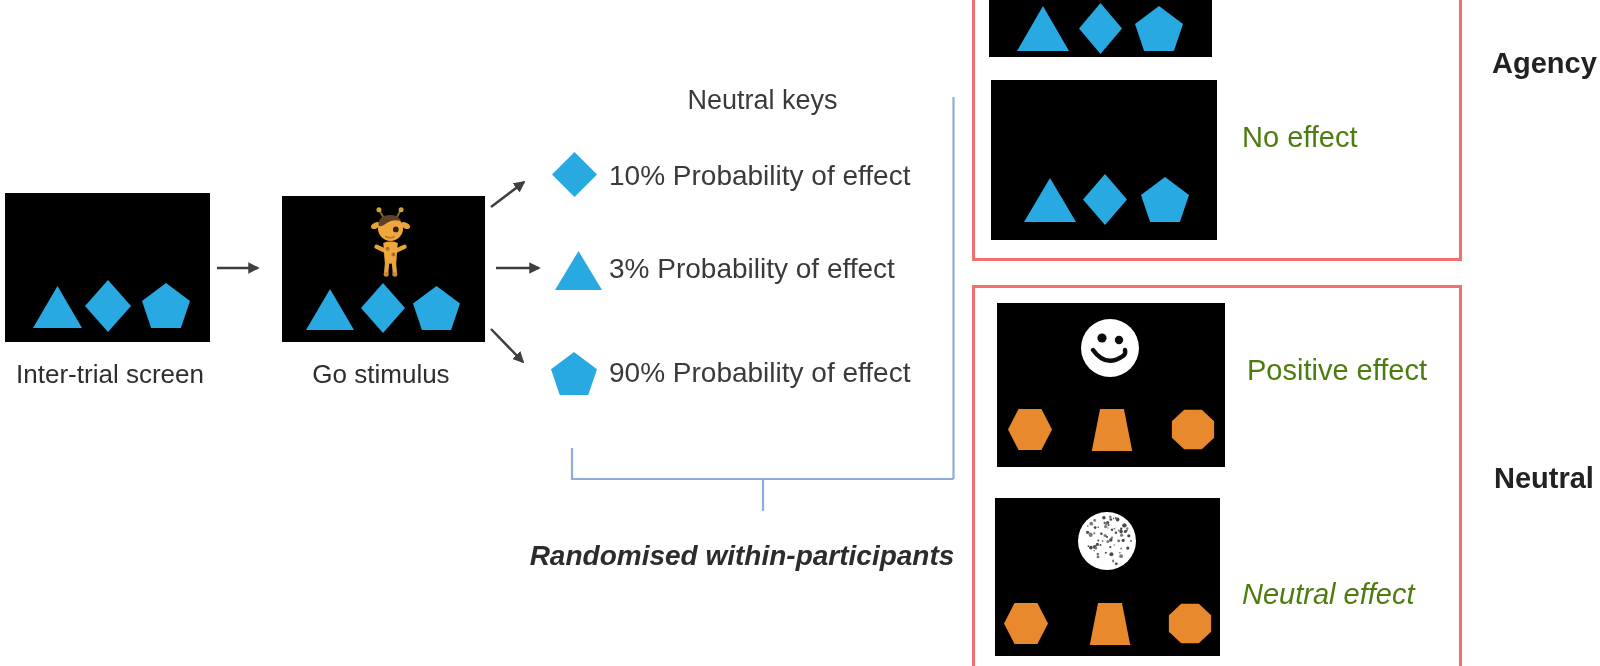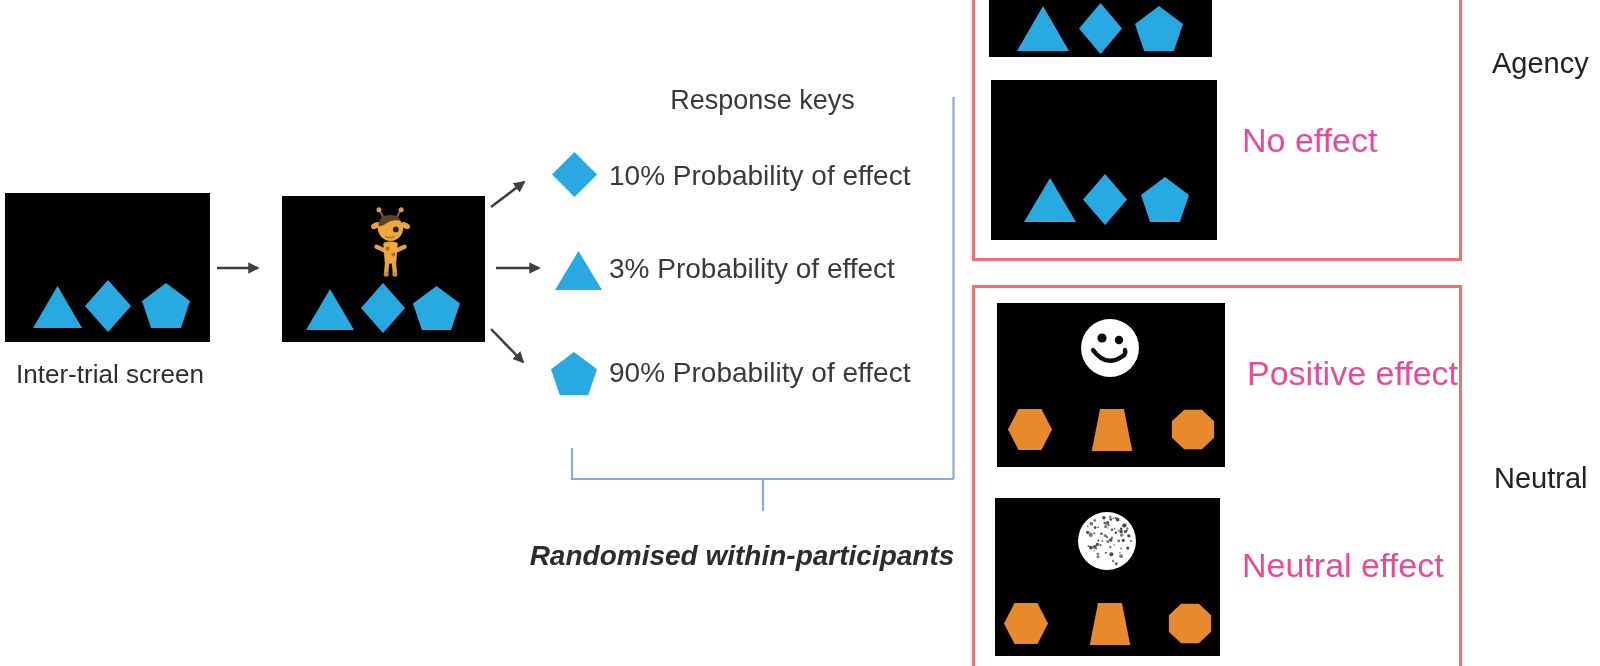--- a/index.html
+++ b/index.html
@@ -14,22 +14,22 @@
   .orange{background:#e8892e;}
   .tri{clip-path:polygon(50% 0%,100% 100%,0% 100%);}
   .dia{clip-path:polygon(50% 0%,100% 50%,50% 100%,0% 50%);}
   .pen{clip-path:polygon(50% 0%,100% 40%,81% 100%,19% 100%,0% 40%);}
   .hex{clip-path:polygon(24% 0%,76% 0%,100% 50%,76% 100%,24% 100%,0% 50%);}
   .tra{clip-path:polygon(24% 0%,76% 0%,94% 100%,6% 100%);}
   .oct{clip-path:polygon(30% 2%,70% 2%,98% 30%,98% 70%,70% 98%,30% 98%,2% 70%,2% 30%);}
   .flow-label{position:absolute;font-size:26px;color:#2e2e2e;text-align:center;}
   .rk-title{position:absolute;font-size:27px;color:#3a3a3a;text-align:center;}
   .rk-label{position:absolute;font-size:28px;color:#3a3a3a;white-space:nowrap;}
-  .outcome-label{position:absolute;font-size:34px;color:#ec4899;white-space:nowrap;}
-  .group-label{position:absolute;font-size:29px;font-weight:normal;color:#222;white-space:nowrap;}
+  .outcome-label{position:absolute;font-size:29px;color:#4d7c0f;white-space:nowrap;}
+  .group-label{position:absolute;font-size:29px;font-weight:bold;color:#222;white-space:nowrap;}
   .note{position:absolute;font-size:28px;font-style:italic;font-weight:600;color:#2c2c2c;text-align:center;}
   .redbox{position:absolute;border:3px solid #f2706f;background:transparent;}
   .overlay{position:absolute;left:0;top:0;width:1600px;height:666px;pointer-events:none;}
   .iconwrap{position:absolute;}
 </style>
 </head>
 <body>
 
 <div class="canvas">
 
@@ -61,20 +61,21 @@
         <path d="M24,58 L23,69" stroke="#e8a33c" stroke-width="4.5" stroke-linecap="round"></path>
         <path d="M31,58 L32,69" stroke="#e8a33c" stroke-width="4.5" stroke-linecap="round"></path>
         <circle cx="23" cy="70.5" r="2.6" fill="#c98c2f"></circle>
         <circle cx="32" cy="70.5" r="2.6" fill="#c98c2f"></circle>
       </svg>
     </div>
     <div class="shape blue tri" style="left:24px;bottom:12px;width:48px;height:41px;"></div>
     <div class="shape blue dia" style="left:79px;bottom:9px;width:44px;height:50px;"></div>
     <div class="shape blue pen" style="left:131px;bottom:12px;width:47px;height:44px;"></div>
   </div>
+  <div class="flow-label" style="left:286px;top:359px;width:190px;">Go stimulus</div>
 
   <svg class="overlay">
     <defs>
       <marker id="ah" viewBox="0 0 10 10" refX="8.5" refY="5" markerWidth="4.6" markerHeight="4.6" orient="auto-start-reverse">
         <path d="M0,0 L10,5 L0,10 Z" fill="#3f3f3f"></path>
       </marker>
     </defs>
 
     <line x1="217" y1="268" x2="258" y2="268" stroke="#3f3f3f" stroke-width="2.5" marker-end="url(#ah)"></line>
 
@@ -82,21 +83,21 @@
     <line x1="496" y1="268" x2="539" y2="268" stroke="#3f3f3f" stroke-width="2.5" marker-end="url(#ah)"></line>
     <line x1="491" y1="329" x2="523" y2="362" stroke="#3f3f3f" stroke-width="2.5" marker-end="url(#ah)"></line>
 
     <g fill="none" stroke="#8faadc" stroke-width="2.2">
       <polyline points="953.5,97 953.5,479"></polyline>
       <polyline points="572,448 572,479 953.5,479"></polyline>
       <line x1="763" y1="479" x2="763" y2="511"></line>
     </g>
   </svg>
 
-  <div class="rk-title" style="left:645px;top:85px;width:235px;">Response keys</div>
+  <div class="rk-title" style="left:645px;top:85px;width:235px;">Neutral keys</div>
 
   <div class="shape blue dia" style="left:552px;top:152px;width:45px;height:45px;"></div>
   <div class="rk-label" style="left:609px;top:160px;">10% Probability of effect</div>
 
   <div class="shape blue tri" style="left:555px;top:251px;width:47px;height:39px;"></div>
   <div class="rk-label" style="left:609px;top:253px;">3% Probability of effect</div>
 
   <div class="shape blue pen" style="left:551px;top:352px;width:46px;height:43px;"></div>
   <div class="rk-label" style="left:609px;top:357px;">90% Probability of effect</div>
 
@@ -210,16 +211,16 @@
             <circle cx="12.6" cy="23.3" r="1.6" fill="#4a4a4a"></circle>
             <circle cx="28.9" cy="8.7" r="1.8" fill="#4a4a4a"></circle>
             <circle cx="15.9" cy="38.6" r="1.9" fill="#4a4a4a"></circle>
           </g>
       </svg>
     </div>
     <div class="shape orange hex" style="left:9px;bottom:12px;width:44px;height:41px;"></div>
     <div class="shape orange tra" style="left:92px;bottom:11px;width:46px;height:42px;"></div>
     <div class="shape orange oct" style="left:173px;bottom:12px;width:44px;height:41px;"></div>
   </div>
-  <div class="outcome-label" style="left:1242px;top:546px;">Neutral effect</div>
+  <div class="outcome-label" style="left:1242px;top:578px;font-style:italic;">Neutral effect</div>
   <div class="group-label" style="left:1494px;top:462px;">Neutral</div>
 
 </div>
 
 </body></html>

